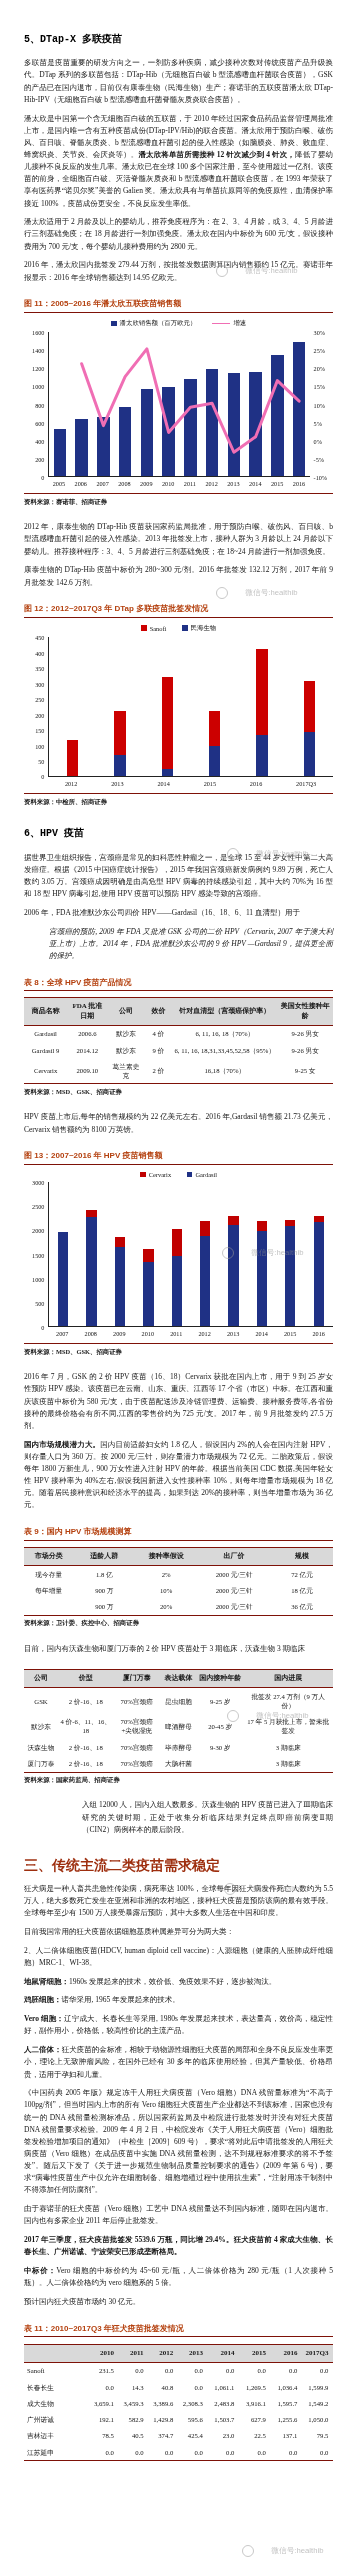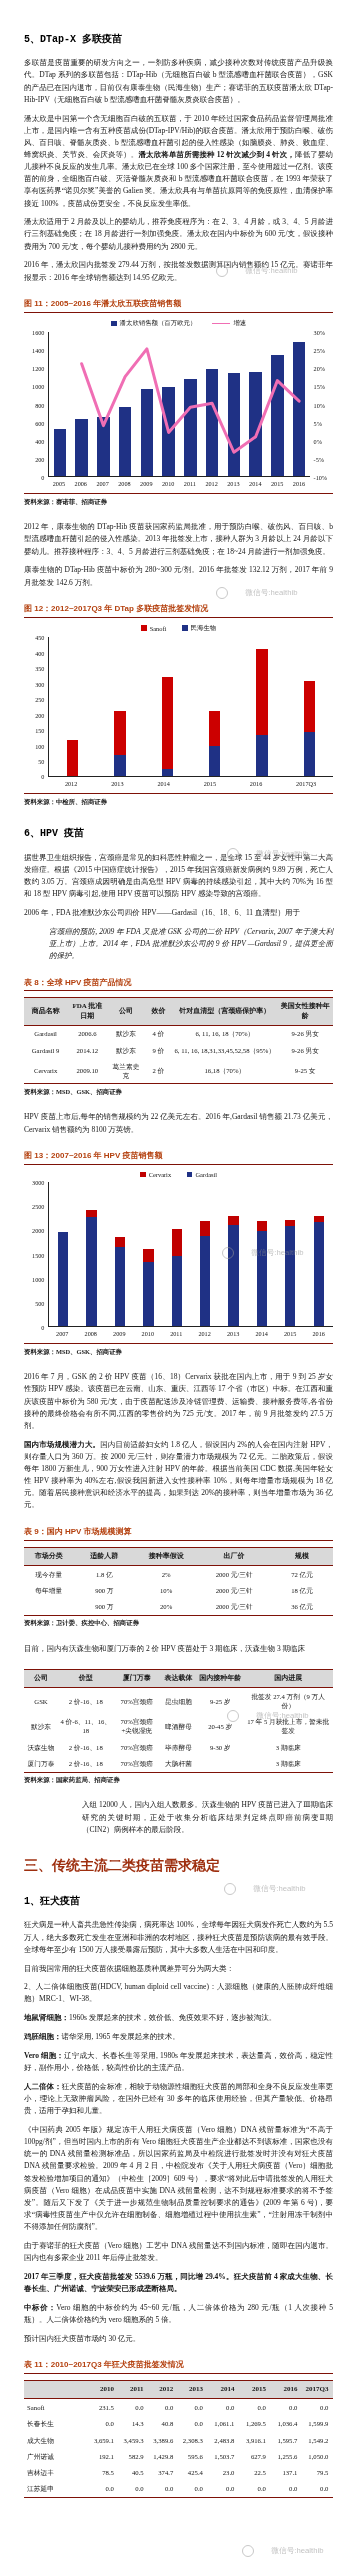--- a/index.html
+++ b/index.html
@@ -502,21 +502,20 @@
             </tbody>
           </table>
         </div>
       <div class="src">资料来源：国家药监局、招商证券</div>
     </div>
 
     <p class="ind2">入组 12000 人，国内入组人数最多。沃森生物的 HPV 疫苗已进入了Ⅲ期临床研究的关键时期，正处于收集分析临床结果判定终点即癌前病变Ⅱ期（CIN2）病例样本的最后阶段。</p>
 
     <h1 class="secmain">三、传统主流二类疫苗需求稳定</h1>
 
-    <h2 class="sec">1、狂犬疫苗</h2>
     <p>狂犬病是一种人畜共患急性传染病，病死率达 100%，全球每年因狂犬病发作死亡人数约为 5.5 万人，绝大多数死亡发生在亚洲和非洲的农村地区，接种狂犬疫苗是预防该病的最有效手段。全球每年至少有 1500 万人接受暴露后预防，其中大多数人生活在中国和印度。</p>
     <p>目前我国常用的狂犬疫苗依据细胞基质种属差异可分为两大类：</p>
     <p>2、人二倍体细胞疫苗(HDCV, human diploid cell vaccine)：人源细胞（健康的人胚肺成纤维细胞）MRC-1、WI-38。</p>
     <p><b>地鼠肾细胞：</b><span>1960s 发展起来的技术，效价低、免疫效果不好，逐步被淘汰。</span></p>
     <p><b>鸡胚细胞：</b><span>诺华采用, 1965 年发展起来的技术。</span></p>
     <p><b>Vero 细胞：</b><span>辽宁成大、长春长生等采用, 1980s 年发展起来技术，表达量高，效价高，稳定性好，副作用小，价格低，较高性价比的主流产品。</span></p>
     <p><b>人二倍体：</b><span>狂犬疫苗的金标准，相较于动物源性细胞狂犬疫苗的局部和全身不良反应发生率更小，理论上无致肿瘤风险，在国外已经有 30 多年的临床使用经验，但其产量较低、价格昂贵，适用于孕妇和儿童。</span></p>
     <p>《中国药典 2005 年版》规定冻干人用狂犬病疫苗（Vero 细胞）DNA 残留量标准为“不高于100pg/剂”，但当时国内上市的所有 Vero 细胞狂犬疫苗生产企业都达不到该标准，国家也没有统一的 DNA 残留量检测标准品，所以国家药监局及中检院进行批签发时并没有对狂犬疫苗 DNA 残留量要求检验。2009 年 4 月 2 日，中检院发布《关于人用狂犬病疫苗（Vero）细胞批签发检验增加项目的通知》（中检生［2009］609 号），要求“将对此后申请批签发的人用狂犬病疫苗（Vero 细胞）在成品疫苗中实施 DNA 残留量检测，达不到规程标准要求的将不予签发”。随后又下发了《关于进一步规范生物制品质量控制要求的通告》(2009 年第 6 号)，要求“病毒性疫苗生产中仅允许在细胞制备、细胞增殖过程中使用抗生素”，“注射用冻干制剂中不得添加任何防腐剂”。</p>
     <p>由于赛诺菲的狂犬疫苗（Vero 细胞）工艺中 DNA 残留量达不到国内标准，随即在国内退市。国内也有多家企业 2011 年后停止批签发。</p>
     <p class="b">2017 年三季度，狂犬疫苗批签发 5539.6 万瓶，同比增 29.4%。狂犬疫苗前 4 家成大生物、长春长生、广州诺诚、宁波荣安已形成垄断格局。</p>

